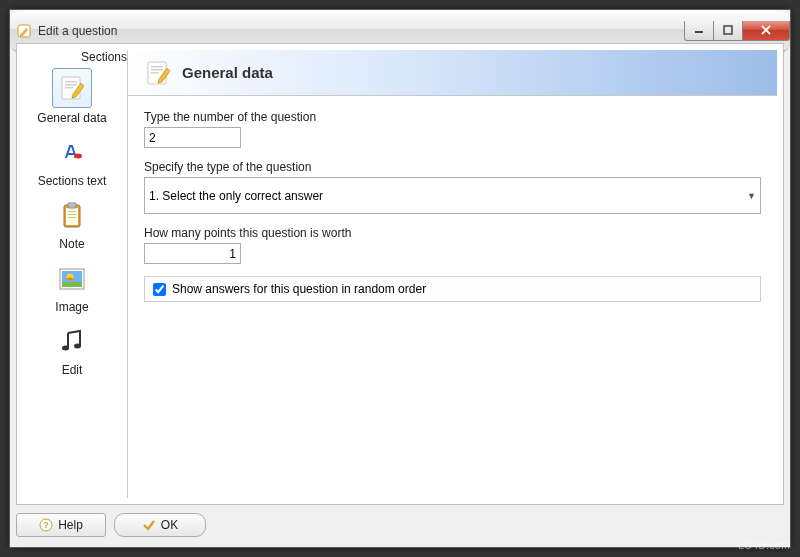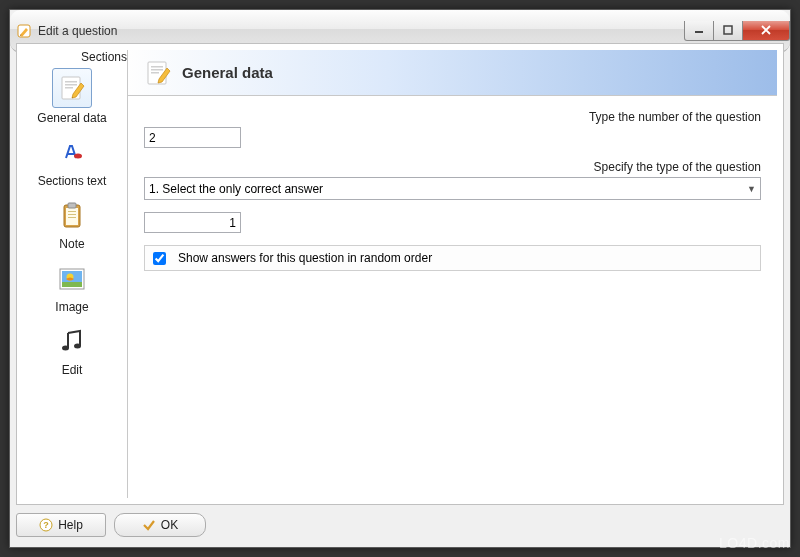--- a/index.html
+++ b/index.html
@@ -21,38 +21,38 @@
 .side-item { display:flex; flex-direction:column; align-items:center; margin:4px 0 10px; cursor:pointer; }
 .side-item .iconbox { width:36px; height:36px; display:flex; align-items:center; justify-content:center; }
 .side-item.selected .iconbox { border:1px solid #7da2ce; background:linear-gradient(to bottom,#f5faff,#e4f0fc); border-radius:3px; width:40px; height:40px; }
 .side-item .lbl { margin-top:3px; color:#222; }
 
 .main { flex:1; border-left:1px solid #c8c8c8; margin:6px 6px 6px 0; display:flex; flex-direction:column; }
 .header { height:46px; background:linear-gradient(to right,#fefefe 0%,#dce9fb 40%,#bcd3f2 70%,#9dbde9 100%); border-bottom:1px solid #c8c8c8; display:flex; align-items:center; padding-left:16px; }
 .header .hicon { width:28px; height:28px; margin-right:10px; }
 .header .htitle { font-size:15px; font-weight:bold; color:#333; }
 .formarea { padding:14px 16px; }
-.fld-label { color:#222; margin-bottom:3px;text-align:right; }
+.fld-label { color:#222; margin-bottom:3px; }
 .fld-row { margin-bottom:12px; }
 input[type=text].short { width:97px; height:21px; border:1px solid #abadb3; padding:1px 4px; font:inherit; }
 input[type=text].numright { text-align:right; }
-.select { width:100%; height:23px; border:1px solid #abadb3; background:#fff; display:flex; align-items:center; padding:0 4px; justify-content:space-between; }
+.select { width:100%; height:37px; border:1px solid #abadb3; background:#fff; display:flex; align-items:center; padding:0 4px; justify-content:space-between; }
 .select .arrow { font-size:9px; color:#555; }
-.chkrow { border:1px solid #cfcfcf; padding:5px 8px; margin-bottom:8px; display:flex; align-items:center; gap:12px; background:#fdfdfd; }
+.chkrow { border:1px solid #cfcfcf; padding:5px 8px; margin-bottom:8px; display:flex; align-items:center; gap:6px; background:#fdfdfd; }
 .chkrow input { margin:0; }
 
 .footer { position:absolute; left:6px; right:6px; bottom:6px; height:32px; display:flex; align-items:center; }
 .btn { height:24px; border:1px solid #acacac; background:linear-gradient(to bottom,#fdfdfd,#e7e7e7); border-radius:3px; padding:0 12px; display:flex; align-items:center; gap:5px; font:inherit; color:#222; cursor:pointer; }
 .btn.right { margin-left:auto; }
 .btn + .btn { margin-left:8px;border-radius:10px; }
 .btn .bi { width:14px; height:14px; display:flex; align-items:center; justify-content:center; }
 .btn-help { width:90px; justify-content:center; }
 .btn-ok, .btn-cancel { width:92px; justify-content:center; }
 
-.watermark { position:absolute; right:10px; bottom:6px; color:rgba(255,255,255,0.55); font-size:14px; letter-spacing:0.5px; font-family:Arial,sans-serif; pointer-events:none; }
+.watermark { position:absolute; right:10px; bottom:6px; color:rgba(255,255,255,0.55); font-size:10px; letter-spacing:0.5px; font-family:Arial,sans-serif; pointer-events:none; }
 </style>
 </head>
 <body>
 <div class="viewport">
 <div class="window">
 
   <div class="titlebar">
     <span class="appicon">
       <svg width="16" height="16" viewBox="0 0 16 16">
             <rect x="2" y="2" width="12" height="12" rx="2" fill="#fff" stroke="#d89a2b"></rect>
@@ -171,20 +171,21 @@
 
         <div class="fld-row">
           <div class="fld-label">Specify the type of the question</div>
           <div class="select">
             <span>1. Select the only correct answer</span>
             <span class="arrow">▼</span>
           </div>
         </div>
 
         <div class="fld-row">
+          <div class="fld-label">How many points this question is worth</div>
           <input type="text" class="short numright" value="1" style="">
         </div>
 
         <div class="chkrow">
           <input type="checkbox" checked="" style="">
           <span>Show answers for this question in random order</span>
         </div>
 
       </div>
     </div>

